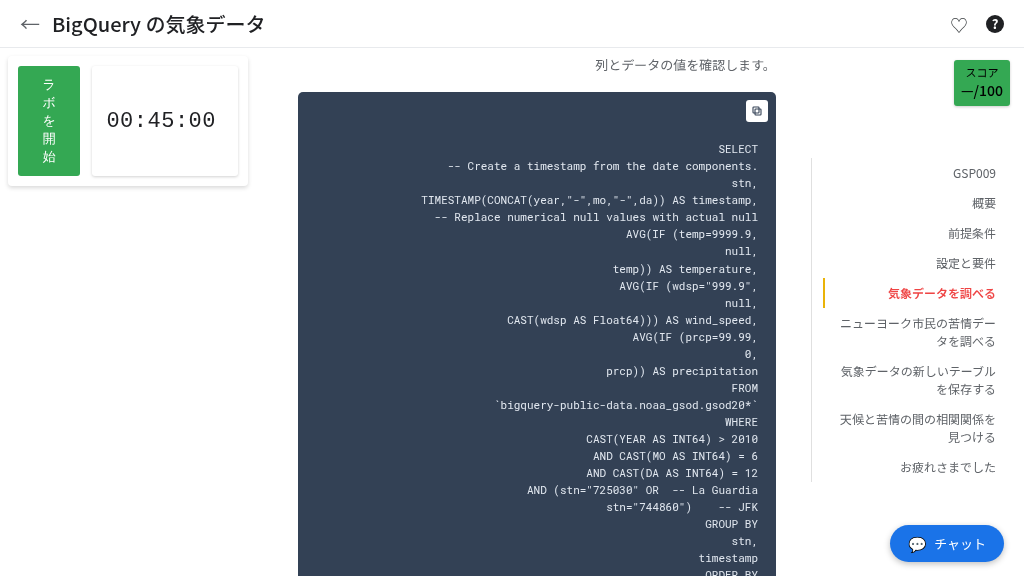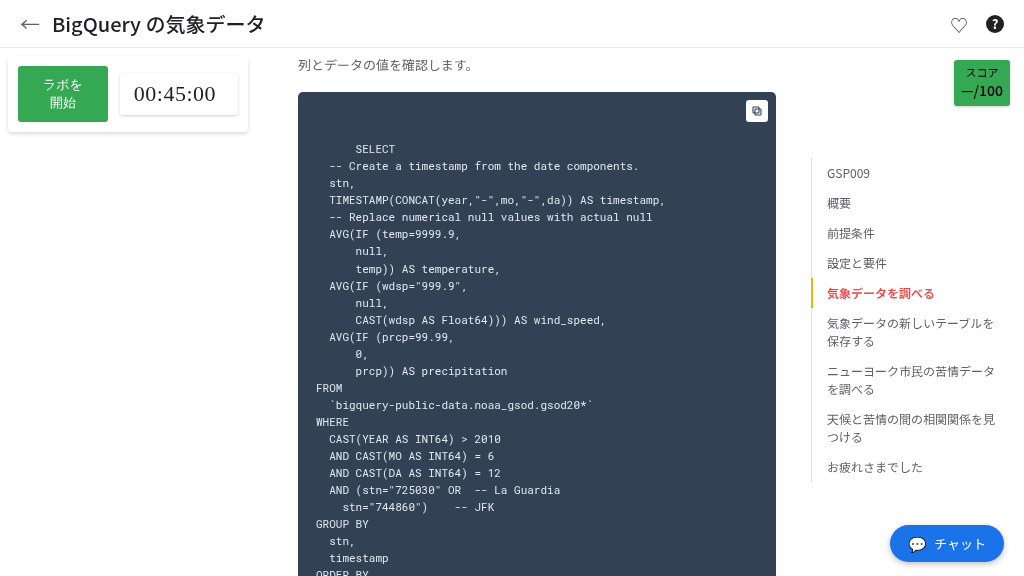--- a/index.html
+++ b/index.html
@@ -19,21 +19,20 @@
     padding: 0 20px;
     border-bottom: 1px solid #e8eaed;
   }
   .back-arrow { font-size: 20px; margin-right: 12px; color: #5f6368; cursor: pointer; }
   .title { font-size: 20px; font-weight: 500; flex: 1; }
   .header-rt { display: flex; gap: 18px; align-items:center; }
   .h-icon { font-size: 18px; color: #3c4043; cursor: pointer; }
 
   .subhead {
     display: flex;
-    align-items: center;
     padding: 12px 14px;
     gap: 12px;
   }
   .start-btn {
     background: #34a853;
     color: #fff;
     border: none;
     padding: 10px 20px;
     font-size: 13px;
     font-weight: 500;
@@ -41,21 +40,21 @@
     cursor: pointer;
   }
   .timer-wrap{
     background:#fff;
     padding: 8px 22px 8px 14px;
     box-shadow: 0 1px 3px rgba(0,0,0,.18);
     border-radius:3px;
     display:flex;
     align-items:center;
   }
-  .timer { font-family: Liberation Serif, serif; font-size: 22px; font-weight:500; letter-spacing:.5px;}
+  .timer { font-family: Liberation Mono, monospace; font-size: 22px; font-weight:500; letter-spacing:.5px;}
   .subhead-wrap{
     position:absolute; top:48px; left:0; width:240px;
     box-shadow: 0 2px 4px rgba(0,0,0,.15);
     border-radius:4px;
     margin:8px 0 0 8px;
     background:#fff;
   }
   .subhead-wrap .subhead{padding:10px;}
   
   .score-badge{
@@ -69,20 +68,21 @@
     padding:4px 0 6px;
     box-shadow:0 1px 3px rgba(0,0,0,.2);
   }
   .score-badge .lbl{font-size:11px;}
   .score-badge .val{font-size:14px;font-weight:500;text-align:center;}
 
   .main {
     position: absolute;
     top: 48px; left: 0; right: 0; bottom: 0;
     overflow: hidden;
+    text-align: right;
   }
   .content {
     position:absolute;
     left:280px; top:0; right:230px; bottom:0;
     overflow-y:auto;
     padding:0 18px 20px;
     font-size:14px;
     line-height:1.7;
   }
   .content p{margin:6px 0;}
@@ -106,21 +106,21 @@
     background:#fff;border-radius:3px;
     display:flex;align-items:center;justify-content:center;
     font-size:11px;color:#334155;cursor:pointer;
   }
 
   .toc{
     position:absolute;
     right:18px; top:110px;
     width:195px;
     border-left:1px solid #e0e0e0;
-    padding-left:0;
+    padding-left:12px;
     font-size:12px;
   }
   .toc-item{
     padding:6px 10px 6px 14px;
     color:#5f6368;
     cursor:pointer;
     border-left:2px solid transparent;
     margin-left:-1px;
     line-height:1.5;
   }
@@ -212,22 +212,22 @@
     </div>
 
   </div>
 
   <div class="toc" id="toc">
       <div class="toc-item">GSP009</div>
       <div class="toc-item">概要</div>
       <div class="toc-item">前提条件</div>
       <div class="toc-item">設定と要件</div>
       <div class="toc-item active">気象データを調べる</div>
+      <div class="toc-item">ニューヨーク市民の苦情データを調べる</div>
       <div class="toc-item">気象データの新しいテーブルを保存する</div>
-      <div class="toc-item">ニューヨーク市民の苦情データを調べる</div>
       <div class="toc-item">天候と苦情の間の相関関係を見つける</div>
       <div class="toc-item">お疲れさまでした</div>
     </div>
 
 </div>
 
 <div class="chat-btn">
   <span style="font-size:15px;">💬</span>
   <span>チャット</span>
 </div>

